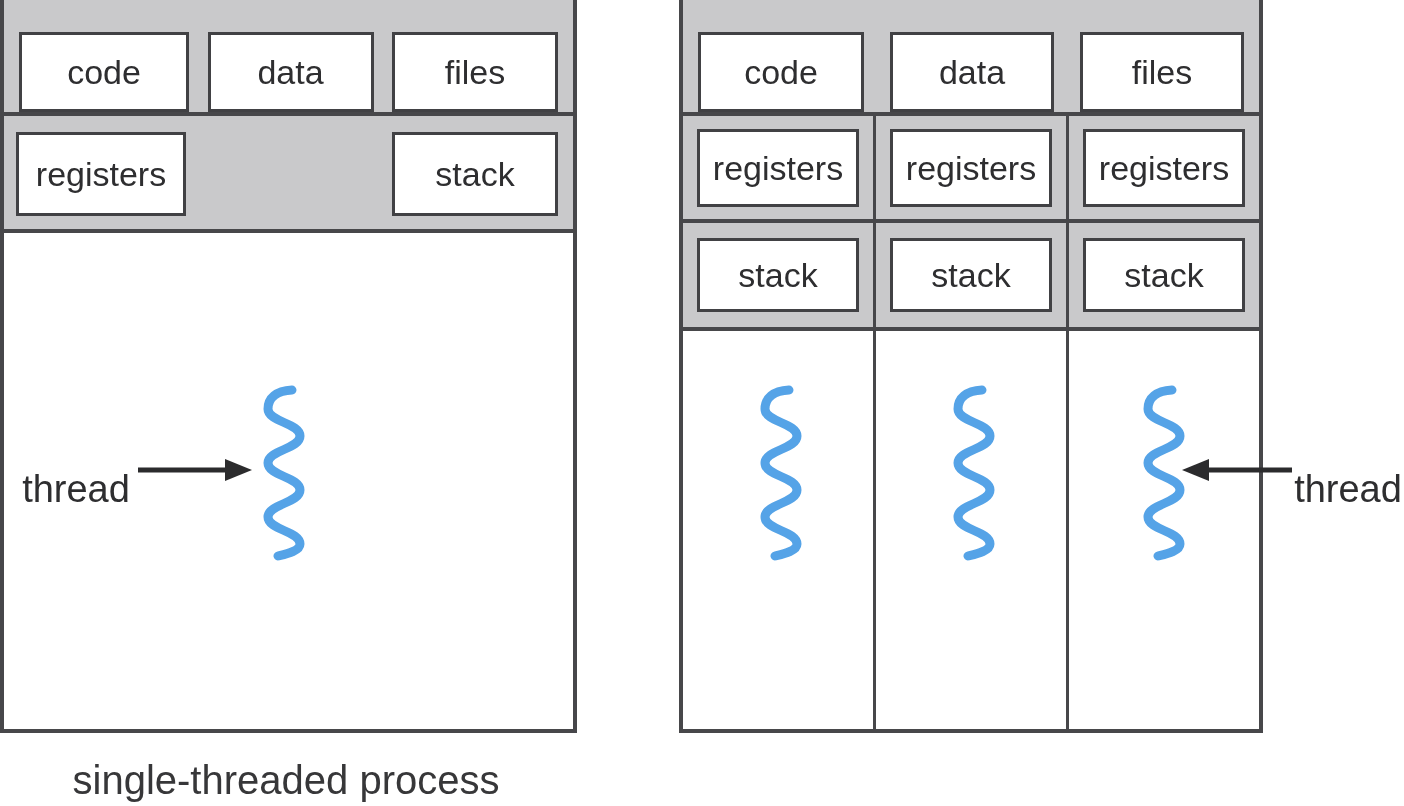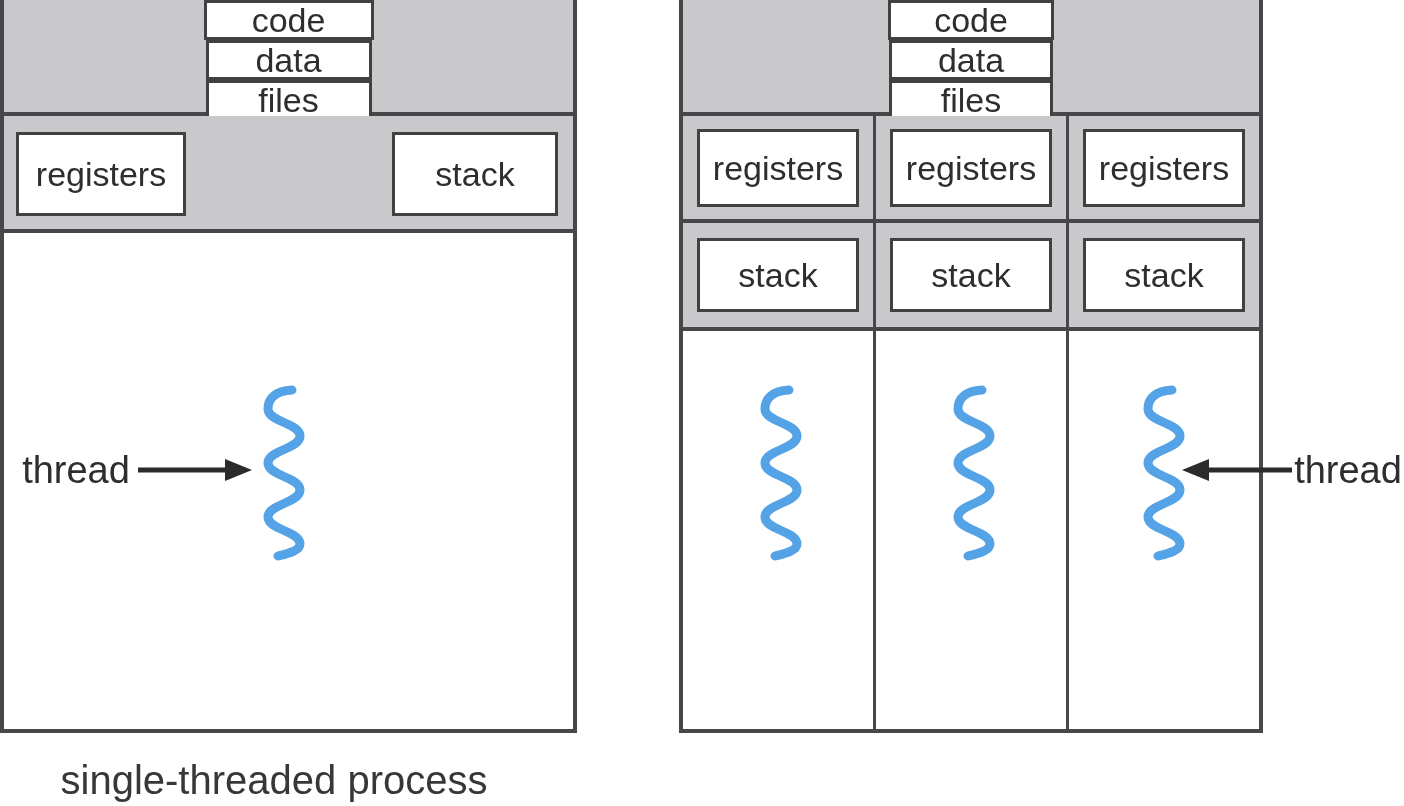--- a/index.html
+++ b/index.html
@@ -5,22 +5,22 @@
   html,body{margin:0;padding:0;background:#ffffff;}
   body{font-family:"Liberation Sans","DejaVu Sans",sans-serif;color:#333335;}
   #stage{position:relative;width:1404px;height:806px;background:#ffffff;overflow:hidden;}
 
   .diagram{position:absolute;top:0;box-sizing:border-box;background:#ffffff;
            border:4px solid #47474a;border-top:none;}
   #left-diagram{left:0;width:577px;height:733px;}
   #right-diagram{left:679px;width:584px;height:733px;}
 
   .band{box-sizing:border-box;background:#c9c9cb;border-bottom:4px solid #47474a;}
-  .band-top{height:116px;display:flex;align-items:center;justify-content:space-between;
-            padding:0 30px;flex-direction:column;}
+  .band-top{height:116px;display:flex;align-items:flex-end;justify-content:space-between;
+            padding:0 15px;}
   .band-mid{height:117px;position:relative;}
 
   .wbox{box-sizing:border-box;background:#ffffff;border:3px solid #414144;
         display:flex;align-items:center;justify-content:center;
         font-size:34px;line-height:1;color:#2e2e30;white-space:nowrap;}
   .wbox.w1{width:170px;height:80px;}
   .wbox.w2{width:166px;height:80px;}
   .wbox.w3{width:164px;height:80px;}
 
   .reg-left{position:absolute;left:12px;top:16px;width:170px;height:84px;}
@@ -31,28 +31,28 @@
   .col + .col{border-left:3px solid #47474a;}
   .col-reg{height:107px;display:flex;align-items:center;justify-content:center;}
   .col-stk{height:108px;display:flex;align-items:center;justify-content:center;}
   .col-box{width:162px;}
   .col-reg .col-box{height:78px;}
   .col-stk .col-box{height:74px;}
   .thread-area{flex:1;background:#ffffff;}
 
   .white-body{height:496px;background:#ffffff;}
 
-  .thread-label{position:absolute;top:449px;font-size:38px;line-height:42px;
+  .thread-label{position:absolute;top:468px;font-size:38px;line-height:42px;
                 color:#2e2e30;text-align:center;white-space:nowrap;}
   #thread-label-left{left:16px;width:120px;}
   #thread-label-right{left:1292px;width:112px;}
 
   .caption{position:absolute;top:757px;width:500px;text-align:center;
            font-size:40px;line-height:46px;color:#373739;white-space:nowrap;}
-  #caption-left{left:24px;}
+  #caption-left{left:36px;}
   #caption-right{left:723px;}
 
   #overlay{position:absolute;left:0;top:0;width:1404px;height:806px;pointer-events:none;}
 </style>
 </head>
 <body>
 
 <div id="stage">
 
   <div id="left-diagram" class="diagram">

